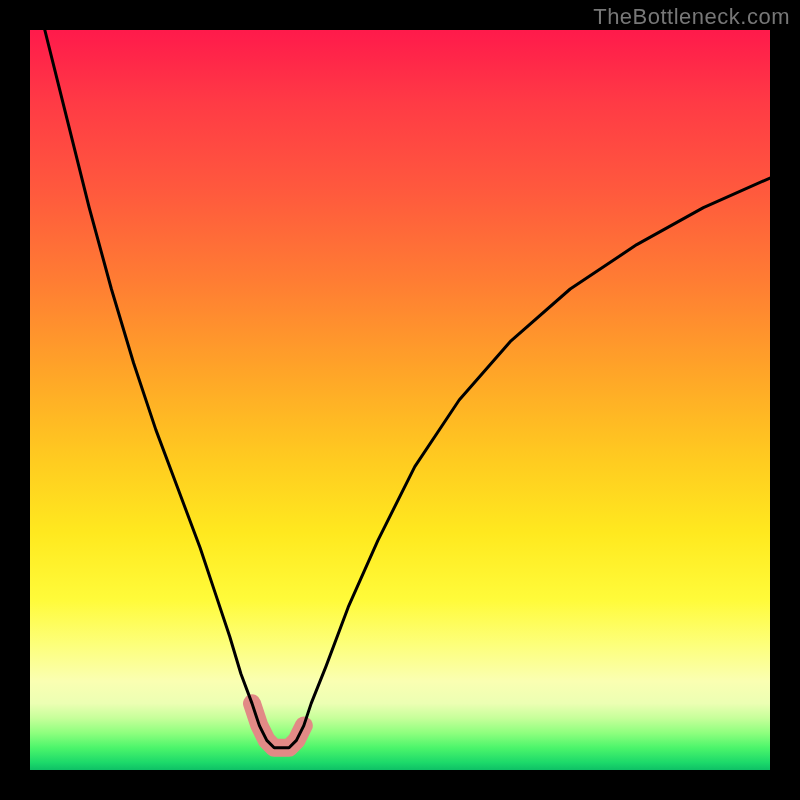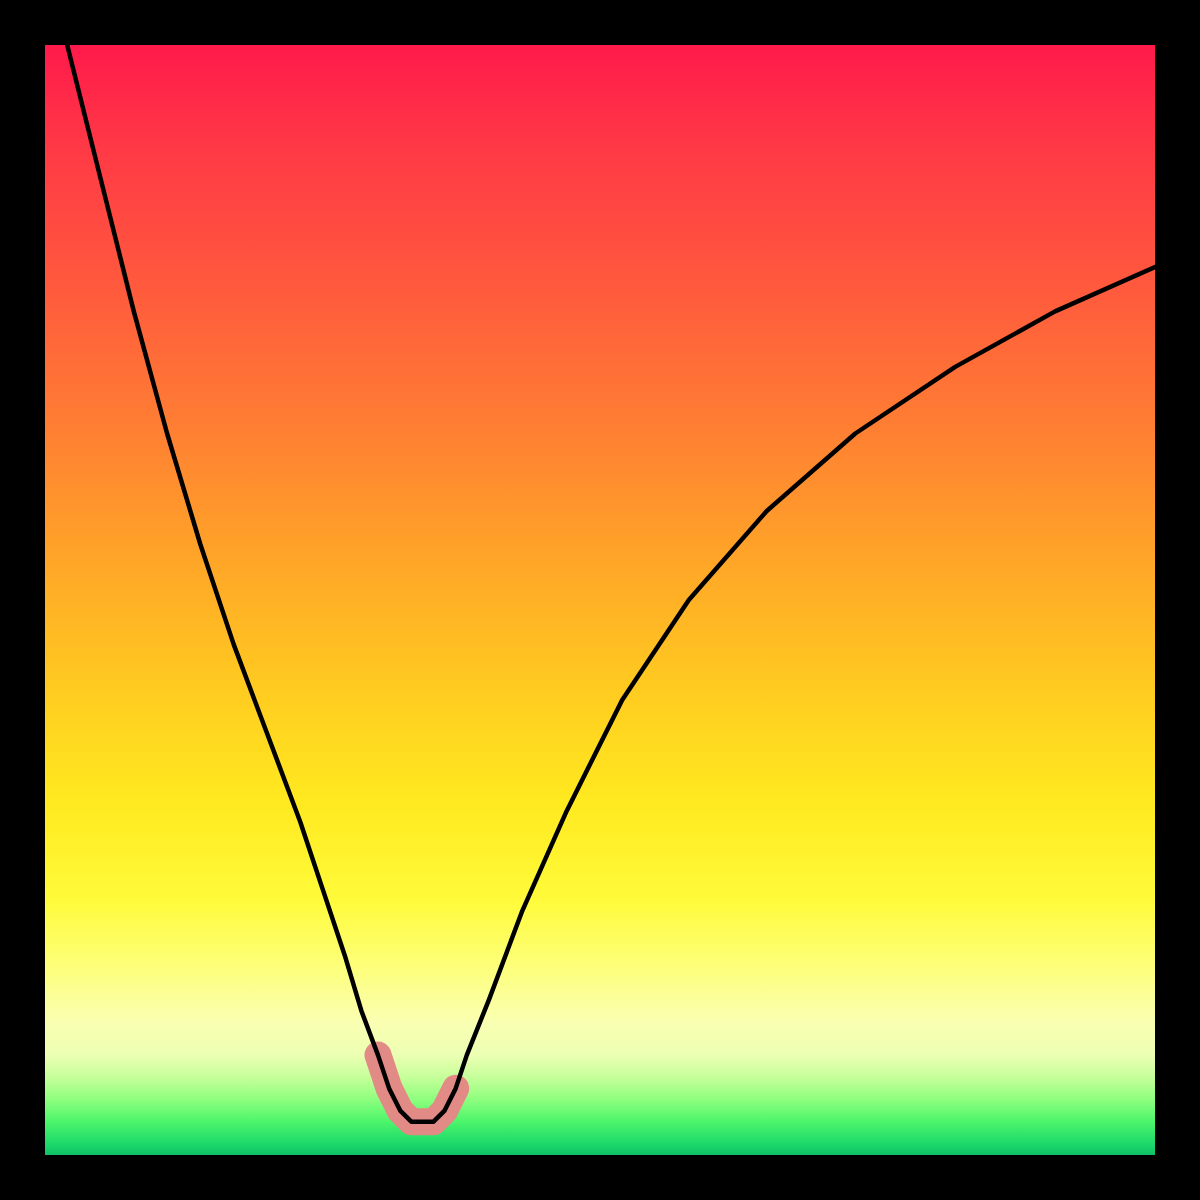--- a/index.html
+++ b/index.html
@@ -63,20 +63,21 @@
     inset: 0;
     width: 100%;
     height: 100%;
     display: block;
   }
 </style>
 </head>
 <body>
 
 <div class="stage">
+  <div class="watermark">TheBottleneck.com</div>
 
   <div class="plot">
     <div class="gradient"></div>
 
     <svg class="curves" viewBox="0 0 740 740" preserveAspectRatio="none">
       <path d="M222.0 673.4 L229.4 695.6 L236.8 710.4 L244.2 717.8 L251.6 717.8 L259.0 717.8 L266.4 710.4 L273.8 695.6" fill="none" stroke-linecap="round" stroke-linejoin="round" stroke="#e28a86" stroke-width="18"></path>
       <path d="M14.8 0.0 L37.0 88.8 L59.2 177.6 L81.4 259.0 L103.6 333.0 L125.8 399.6 L148.0 458.8 L170.2 518.0 L185.0 562.4 L199.8 606.8 L210.9 643.8 L222.0 673.4 L229.4 695.6 L236.8 710.4 L244.2 717.8 L251.6 717.8 L259.0 717.8 L266.4 710.4 L273.8 695.6 L281.2 673.4 L296.0 636.4 L318.2 577.2 L347.8 510.6 L384.8 436.6 L429.2 370.0 L481.0 310.8 L540.2 259.0 L606.8 214.6 L673.4 177.6 L740.0 148.0" fill="none" stroke-linecap="round" stroke-linejoin="round" stroke="#000000" stroke-width="3"></path>
     </svg>
   </div>
 </div>

